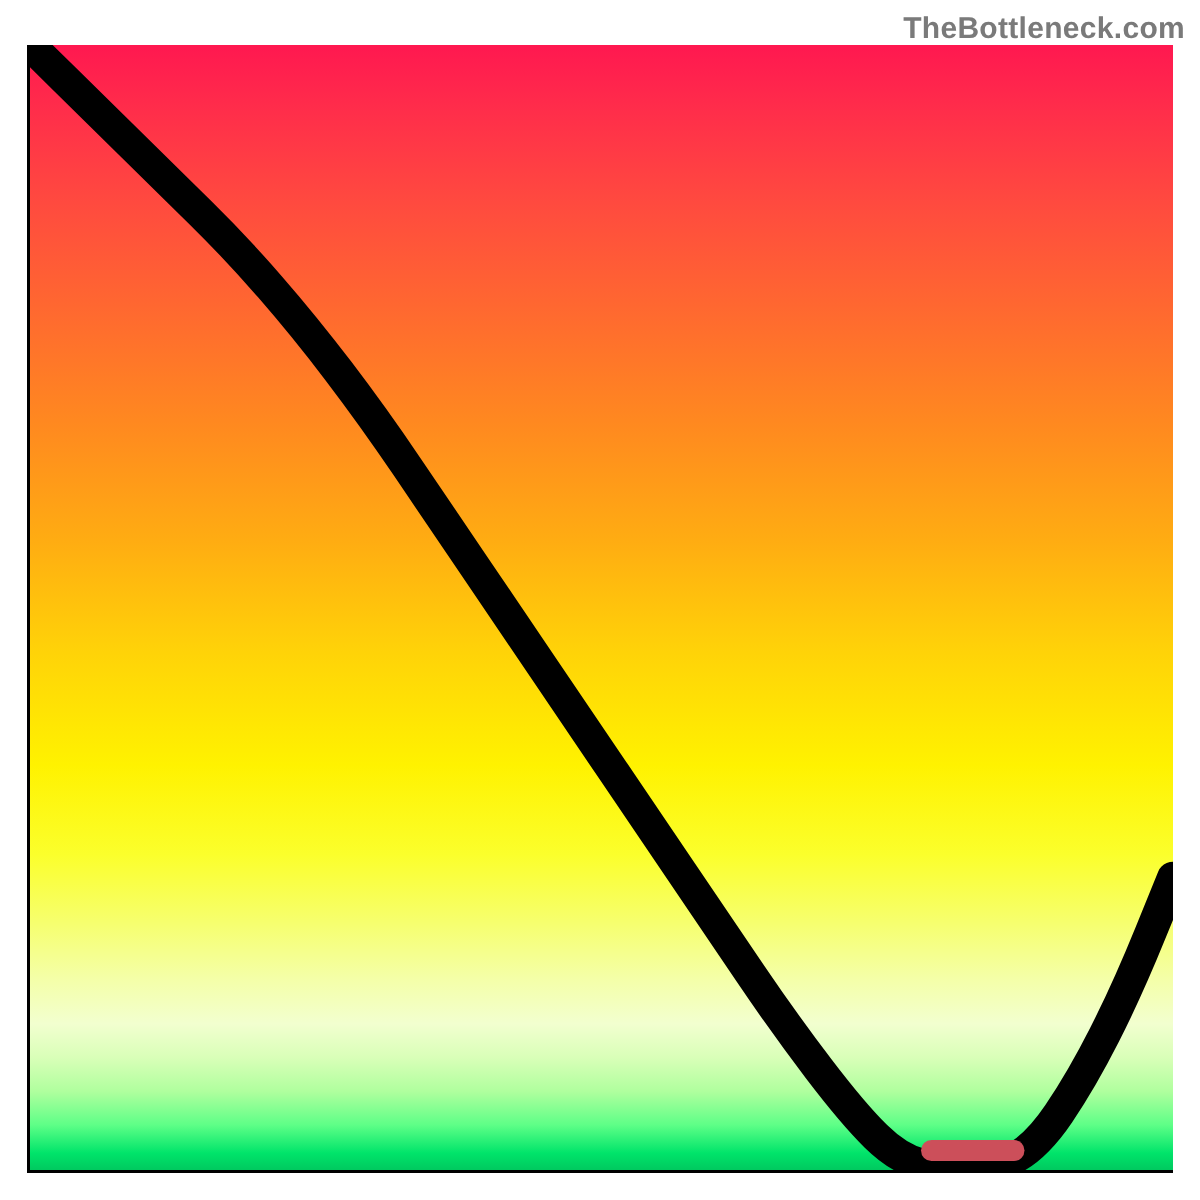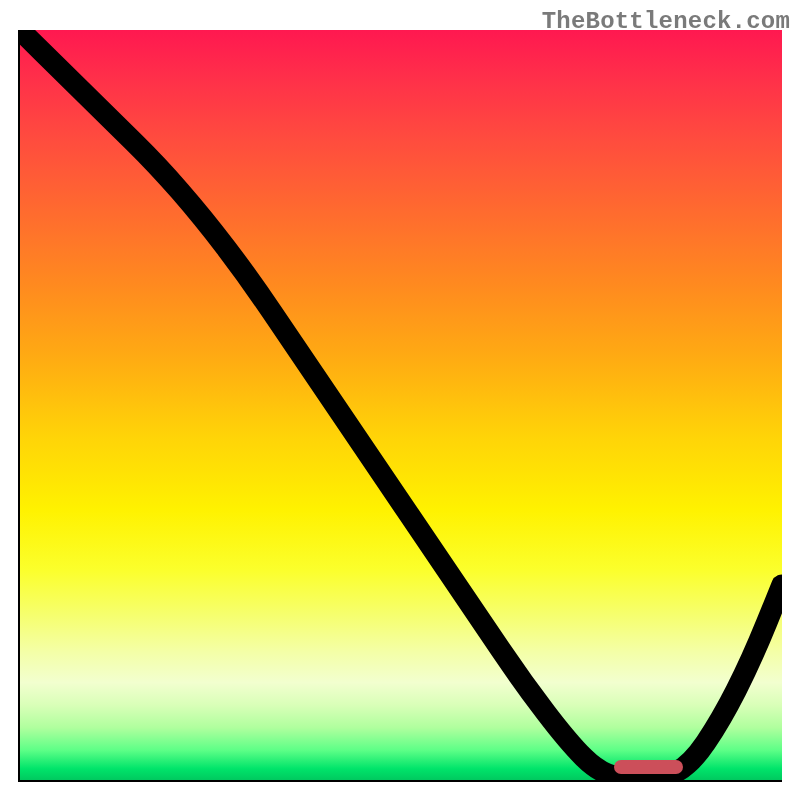--- a/index.html
+++ b/index.html
@@ -7,22 +7,22 @@
   .canvas {
     position: relative;
     width: 800px;
     height: 800px;
     background: #ffffff;
   }
   .attribution {
     position: absolute;
     top: 8px;
     right: 10px;
-    font-family: Liberation Mono, monospace;
-    font-size: 24px;
+    font-family: Liberation Sans, sans-serif;
+    font-size: 20px;
     font-weight: 600;
     color: #7a7a7a;
     letter-spacing: 0.2px;
   }
   .plot {
     position: absolute;
     left: 18px;
     top: 30px;
     width: 764px;
     height: 752px;

